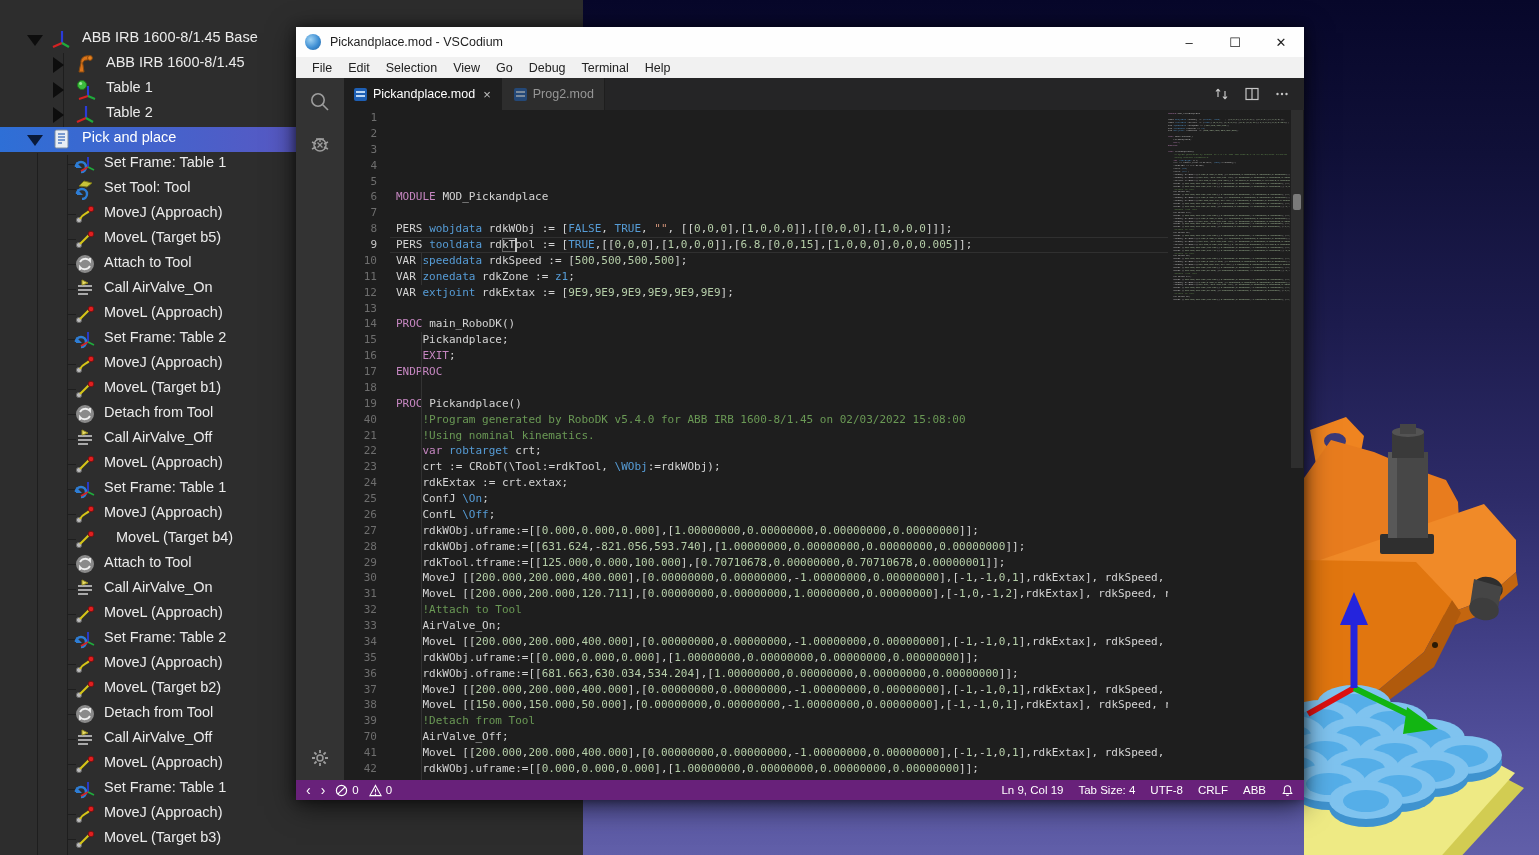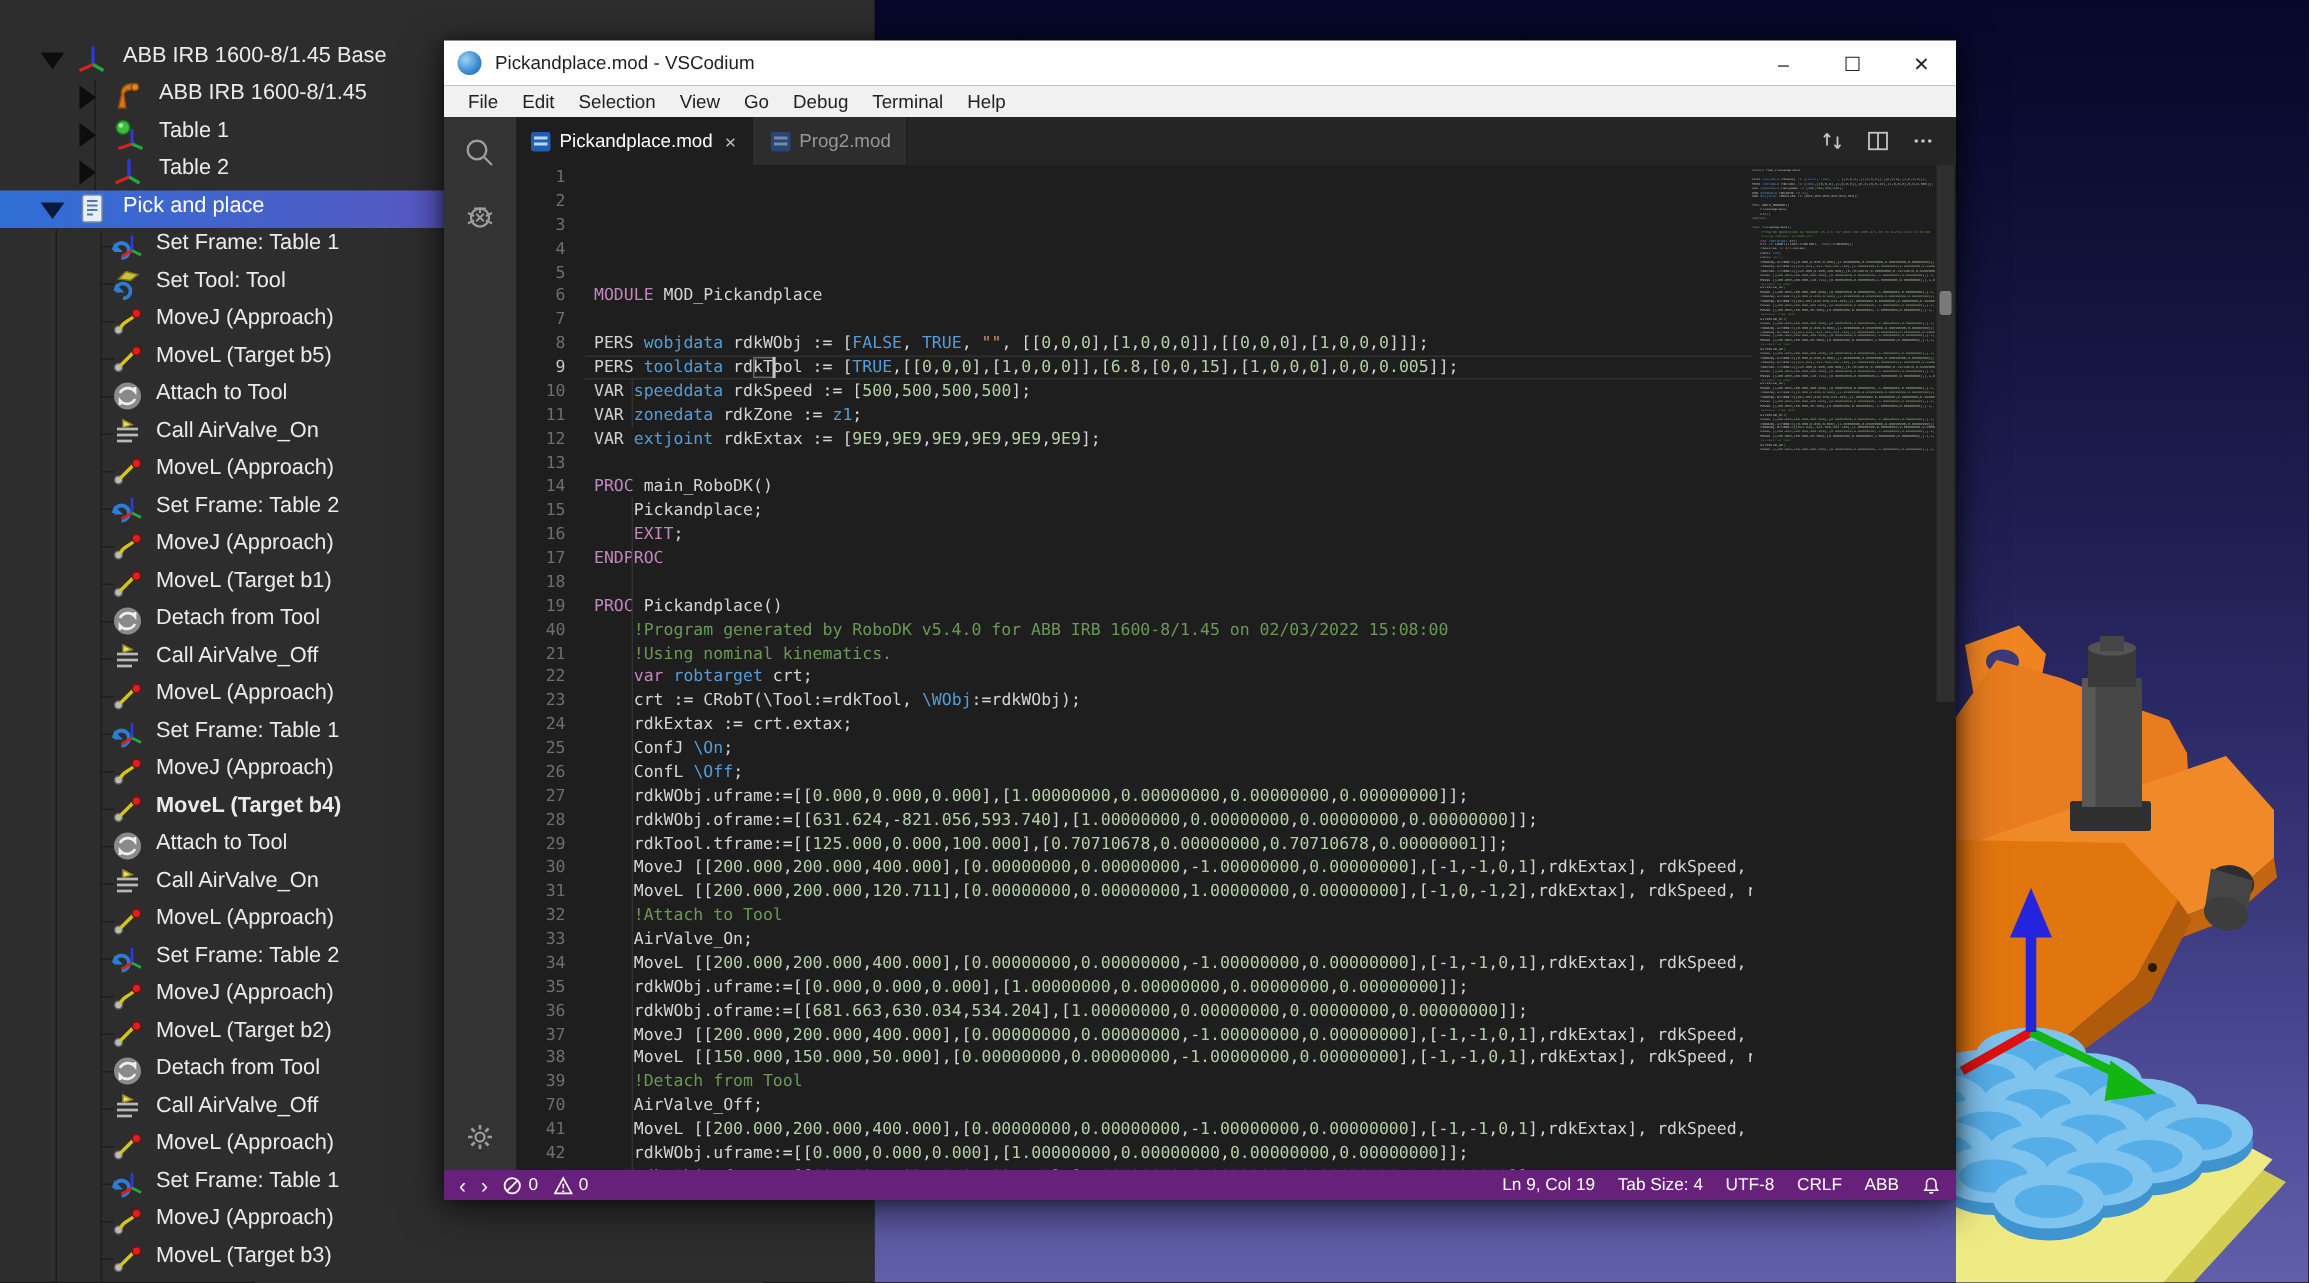--- a/index.html
+++ b/index.html
@@ -268,21 +268,21 @@
         </svg>
         <span class="tree-label" style="left: 104px;">MoveJ (Approach)</span>
       </div>
       <div class="tree-row" style="top: 527px;">
         <div class="tree-line" style="left: 67px; top: 12px; width: 9px; height: 1px; position: absolute;"></div>
         <svg viewBox="0 0 22 22" class="tree-icon" style="left: 74px;">
           <circle cx="5" cy="17" r="2.6" fill="#bbb" stroke="#666"></circle>
           <line x1="6" y1="16" x2="15" y2="7" stroke="#d4c418" stroke-width="2.2"></line>
           <circle cx="17" cy="6" r="2.8" fill="#e02020" stroke="#7a0f0f"></circle>
         </svg>
-        <span class="tree-label" style="left: 104px; font-weight: bold;">MoveL (Target b4)</span>
+        <span class="tree-label" style="left: 116px;">MoveL (Target b4)</span>
       </div>
       <div class="tree-row" style="top: 552px;">
         <div class="tree-line" style="left: 67px; top: 12px; width: 9px; height: 1px; position: absolute;"></div>
         <svg viewBox="0 0 22 22" class="tree-icon" style="left: 74px;">
           <circle cx="11" cy="11" r="9" fill="#8a8a8a"></circle>
           <path d="M6,9 a6,6 0 0 1 10,-1 L16,5 M16,13 a6,6 0 0 1 -10,1 L6,17" fill="none" stroke="#efefef" stroke-width="1.8"></path>
         </svg>
         <span class="tree-label" style="left: 104px;">Attach to Tool</span>
       </div>
       <div class="tree-row" style="top: 577px;">

